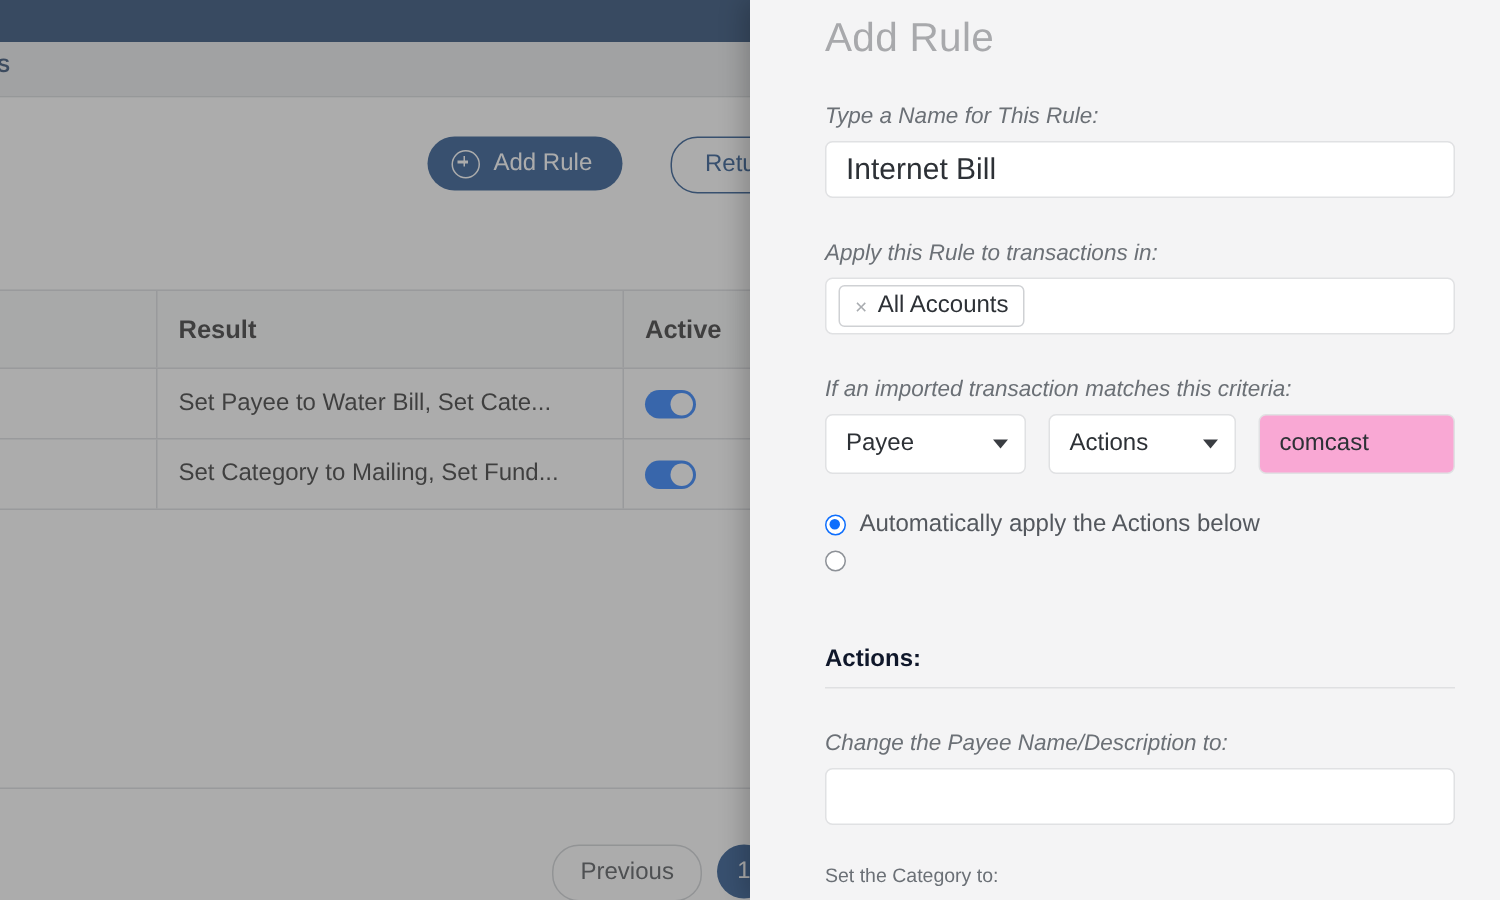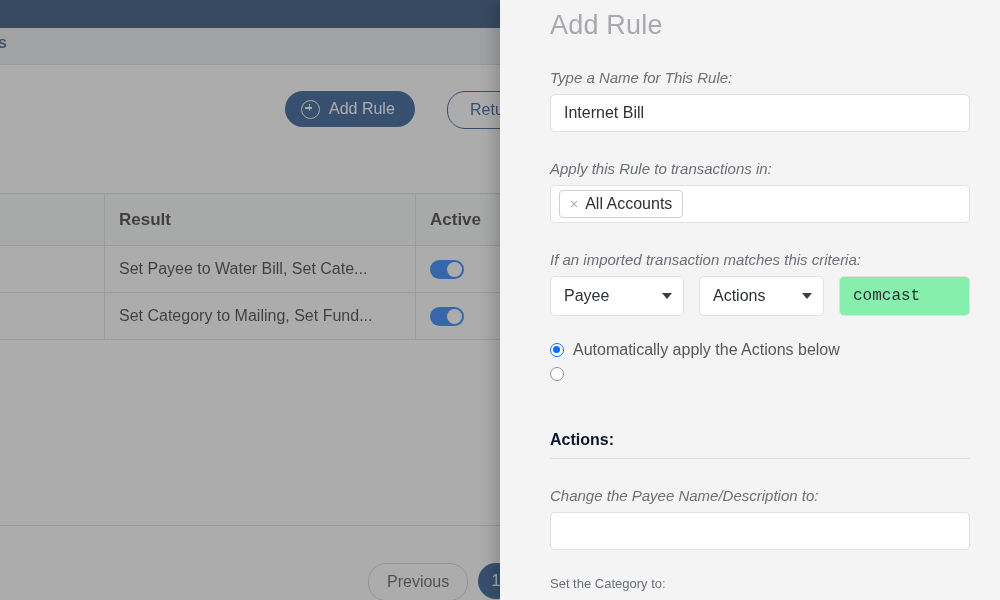--- a/index.html
+++ b/index.html
@@ -119,21 +119,21 @@
     margin-top: 10px; font-size: 27px; font-weight: 300;
     color: #a8a9ac; letter-spacing: 0.2px;
   }
   .field-label {
     font-size: 15px; color: #6b7076; margin-top: 28px; margin-bottom: 8px; font-style: italic;
   }
   .text-input {
     height: 38px; background: #ffffff;
     border: 1px solid #e0e1e3; border-radius: 5px;
     display: flex; align-items: center; padding: 0 13px;
-    font-size: 16px; color: #2d3136; box-sizing: border-box;
+    font-size: 20px; color: #2d3136; box-sizing: border-box;
   }
   .token-input {
     height: 38px; background: #ffffff;
     border: 1px solid #e0e1e3; border-radius: 5px;
     display: flex; align-items: center; padding: 0 8px; box-sizing: border-box;
   }
   .token {
     display: flex; align-items: center; gap: 7px;
     height: 26px; padding: 0 10px;
     border: 1px solid #cfd1d4; border-radius: 4px;
@@ -145,24 +145,24 @@
   .select-box {
     height: 40px; background: #ffffff;
     border: 1px solid #e0e1e3; border-radius: 5px;
     display: flex; align-items: center; justify-content: space-between;
     padding: 0 11px 0 13px; font-size: 16px; color: #2d3136;
     box-sizing: border-box;
   }
   .sel-1 { width: 134px; }
   .sel-2 { width: 125px; }
   .crit-val {
-    width: 131px; height: 40px; background: #86efac;
+    width: 131px; height: 40px; background: #f9a8d4;
     border: 1px solid #e0e1e3; border-radius: 5px;
     display: flex; align-items: center; padding: 16px 13px;
-    font-size: 16px; color: #2d3136; box-sizing: border-box; font-family: Liberation Mono, monospace;
+    font-size: 16px; color: #2d3136; box-sizing: border-box;
   }
   .caret {
     width: 0; height: 0; border-left: 5px solid transparent;
     border-right: 5px solid transparent; border-top: 6px solid #3a3d42;
     margin-left: 8px; flex: none;
   }
 
   .radio-group { margin-top: 22px; }
   .radio-line {
     display: flex; align-items: center; gap: 9px;

